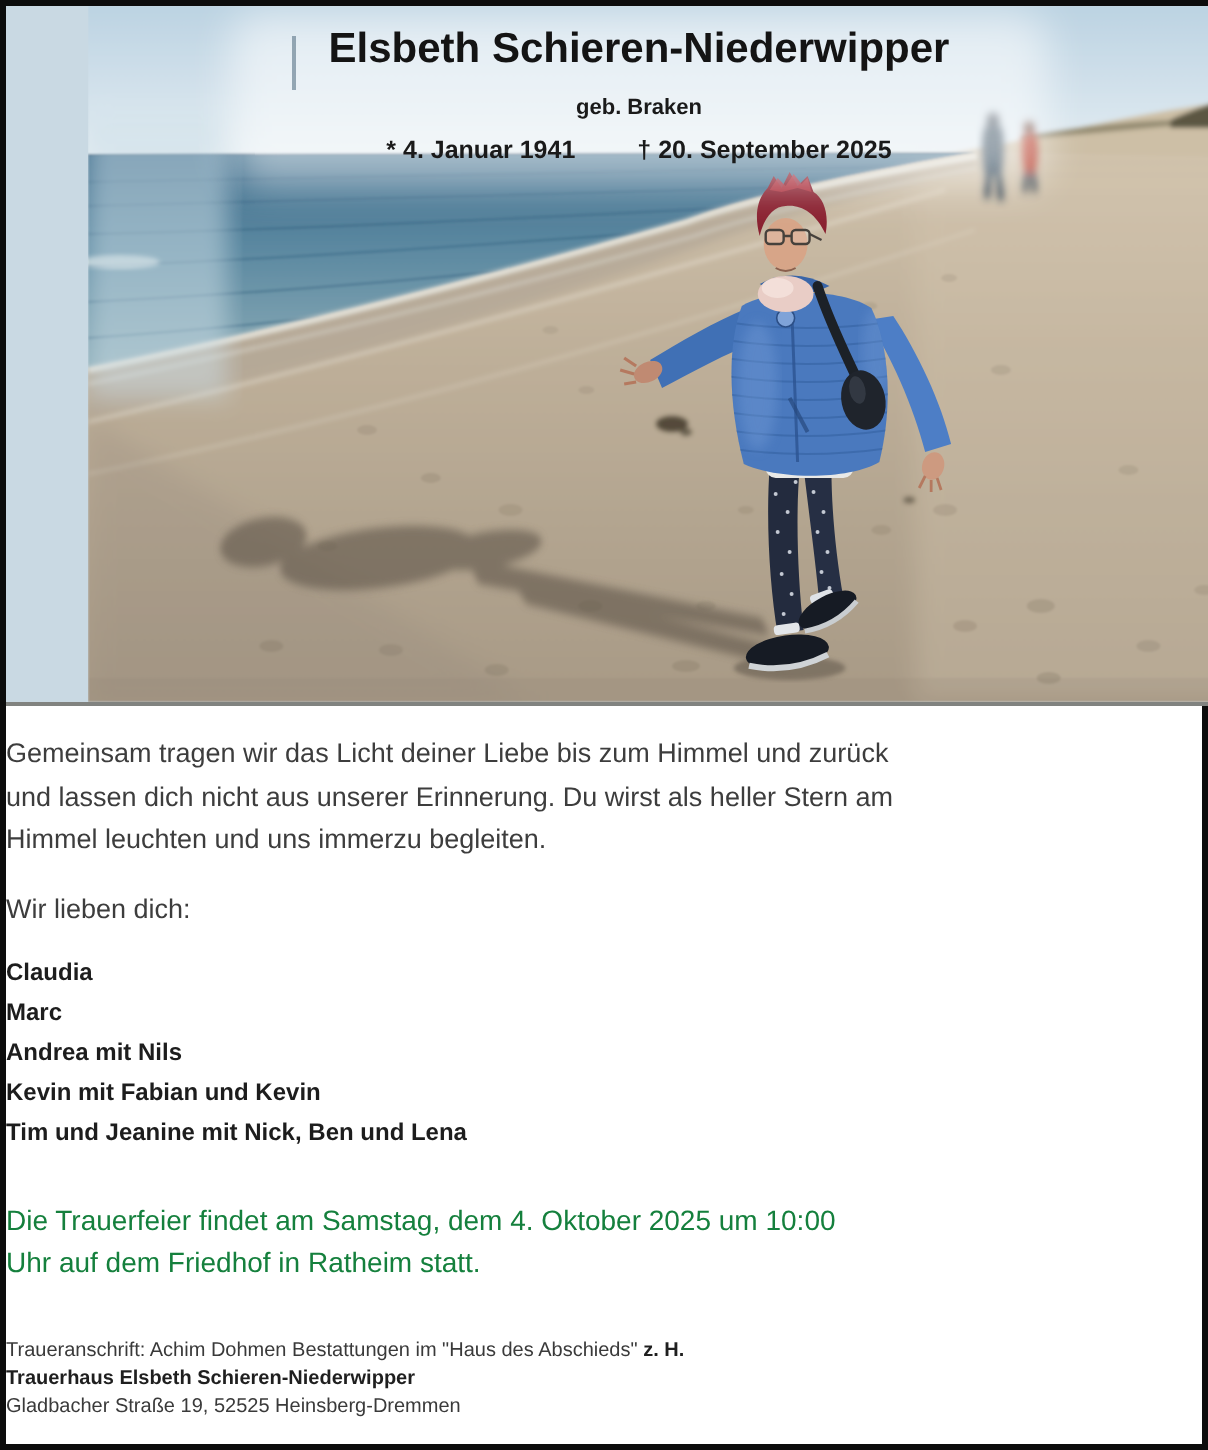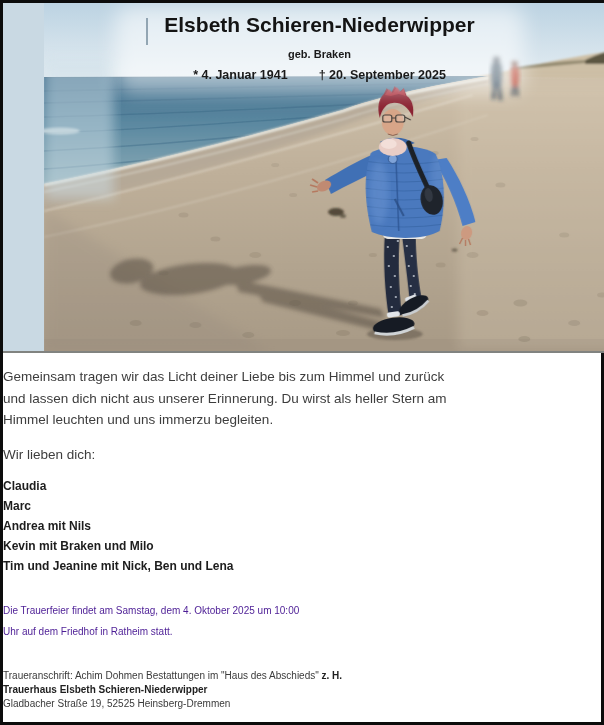--- a/index.html
+++ b/index.html
@@ -32,21 +32,21 @@
   }
   .title{position:relative;font-size:21px;font-weight:bold;color:#141414;line-height:26px}
   .maiden{position:relative;font-size:11px;font-weight:bold;color:#1a1a1a;margin-top:10px}
   .dates{position:relative;font-size:12.5px;font-weight:bold;color:#1a1a1a;margin-top:8px}
   .dates .death{margin-left:31px}
   
   .textblock{position:absolute;left:0;right:6px;}
   .memorial{top:363px;font-size:13.5px;line-height:21.5px;color:#3d3d3d}
   .salutation{top:444px;font-size:13.5px;color:#3d3d3d}
   .names{top:473px;font-size:12px;line-height:20px;font-weight:bold;color:#1d1d1d}
-  .funeral{top:597px;font-size:10px;line-height:21px;color:#4c1d95}
+  .funeral{top:597px;font-size:14px;line-height:21px;color:#15803d}
   .footer{top:666px;font-size:10px;line-height:14px;color:#3a3a3a}
   .footer .bold{font-weight:bold;color:#1f1f1f}
 </style>
 </head>
 <body>
 
 <div class="card">
 
   <div class="photo">
     <svg viewBox="0 0 594 348" preserveAspectRatio="none">
@@ -285,21 +285,21 @@
     <div>und lassen dich nicht aus unserer Erinnerung. Du wirst als heller Stern am</div>
     <div>Himmel leuchten und uns immerzu begleiten.</div>
   </div>
 
   <div class="textblock salutation">Wir lieben dich:</div>
 
   <div class="textblock names">
     <div>Claudia</div>
     <div>Marc</div>
     <div>Andrea mit Nils</div>
-    <div>Kevin mit Braken und Milo</div>
+    <div>Kevin mit Fabian und Kevin</div>
     <div>Tim und Jeanine mit Nick, Ben und Lena</div>
   </div>
 
   <div class="textblock funeral">
     <div>Die Trauerfeier findet am Samstag, dem 4. Oktober 2025 um 10:00</div>
     <div>Uhr auf dem Friedhof in Ratheim statt.</div>
   </div>
 
   <div class="textblock footer">
     <div><span>Traueranschrift: Achim Dohmen Bestattungen im "Haus des Abschieds"</span> <span class="bold">z. H.</span></div>

